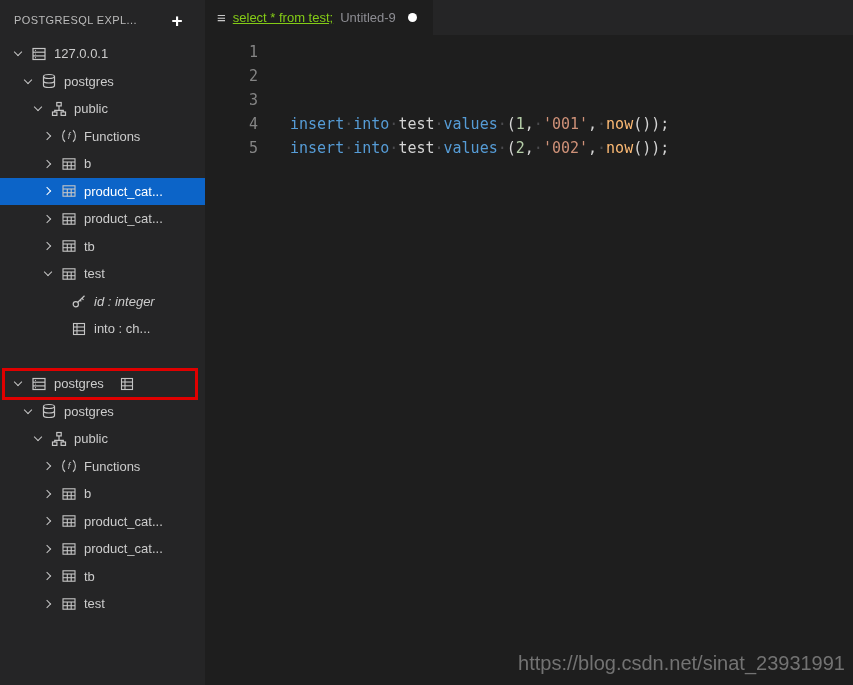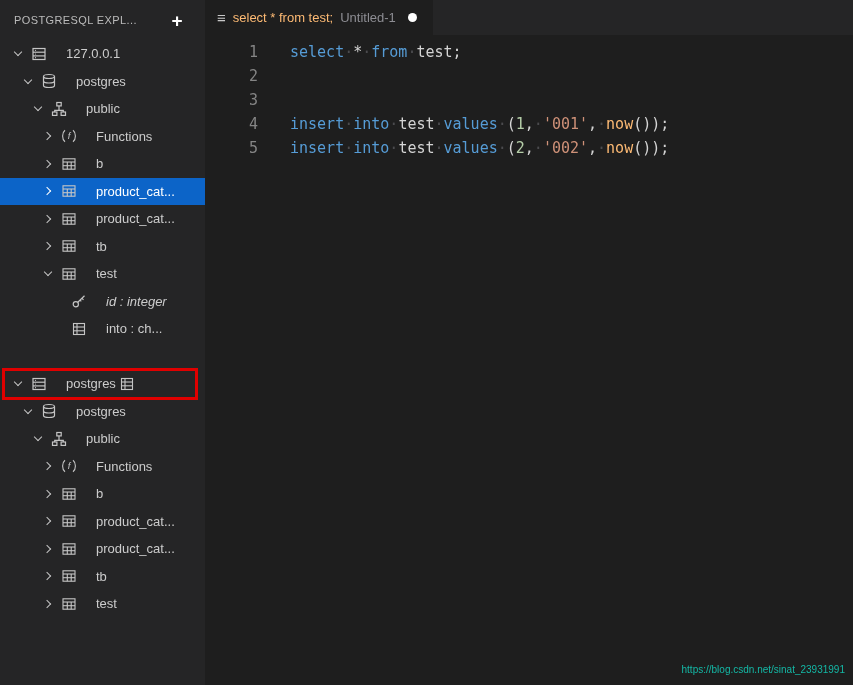--- a/index.html
+++ b/index.html
@@ -40,38 +40,38 @@
     color:#cccccc;font-size:13px;cursor:pointer;white-space:nowrap;
   }
   .row.selected{background:var(--selection-blue);color:#ffffff;}
   .chev-box{width:20px;height:100%;display:flex;align-items:center;justify-content:center;flex:none;}
   .chev{width:6px;height:6px;border-right:1.3px solid #c5c5c5;border-bottom:1.3px solid #c5c5c5;}
   .chev.right{transform:rotate(-45deg);margin-left:-2px;}
   .chev.down{transform:rotate(45deg);margin-top:-3px;}
   .row.selected .chev{border-color:#ffffff;}
   .icon-box{width:22px;height:100%;display:flex;align-items:center;justify-content:center;flex:none;}
   .icon-box svg{width:16px;height:16px;display:block;}
-  .tree-label{margin-left:16px;overflow:hidden;text-overflow:ellipsis;}
+  .tree-label{margin-left:4px;overflow:hidden;text-overflow:ellipsis;}
   .annotation-box{
     position:absolute;left:2px;top:368px;width:196px;height:32px;
     border:3px solid var(--annotation-red);pointer-events:none;z-index:6;
   }
 
   
   .editor{
     position:absolute;left:205px;top:0;width:648px;height:685px;
     background:var(--editor-bg);
   }
   .tabbar{height:35px;background:var(--sidebar-bg);display:flex;align-items:stretch;}
   .tab{
     background:var(--editor-bg);display:flex;align-items:center;
     padding:0 16px 0 12px;cursor:pointer;
   }
   .tab-file-icon{color:#c8c8c8;font-size:15px;margin-right:7px;line-height:1;}
-  .tab-title{color:#fdba74;font-size:13px;}
+  .tab-title{color:#84cc16;font-size:13px;text-decoration:underline;}
   .tab-subtitle{color:#8d8d93;font-size:13px;margin-left:7px;}
   .dirty-dot{
     width:9px;height:9px;border-radius:50%;background:#ffffff;
     margin-left:12px;flex:none;
   }
 
   .code-area{
     padding-top:5px;
     font-family:"DejaVu Sans Mono","Liberation Mono",monospace;
     font-size:15px;line-height:24px;
@@ -81,21 +81,21 @@
   .code-text{padding-left:32px;white-space:pre;}
   .tok-kw{color:var(--keyword-blue);}
   .tok-pl{color:#d4d4d4;}
   .tok-num{color:var(--number-green);}
   .tok-str{color:var(--string-orange);}
   .tok-fn{color:#fdba74;}
   .tok-ws{color:#4b4b4e;}
 
   .watermark{
     position:absolute;right:8px;bottom:10px;
-    color:#14b8a6;font-size:10px;
+    color:#737373;font-size:20px;
   }
 </style>
 </head>
 <body>
 
 <div class="sidebar">
   <div class="sidebar-header">
     <span class="sidebar-title">POSTGRESQL EXPL...</span>
     <span class="add-btn">+</span>
   </div>
@@ -398,28 +398,27 @@
       </div>
     </div>
   <div class="annotation-box"></div>
 </div>
 
 <div class="editor">
   <div class="tabbar">
     <div class="tab">
       <span class="tab-file-icon">≡</span>
       <span class="tab-title">select * from test;</span>
-      <span class="tab-subtitle">Untitled-1</span>
+      <span class="tab-subtitle">Untitled-9</span>
       <span class="dirty-dot"></span>
     </div>
   </div>
   <div class="code-area">
       <div class="code-line">
         <span class="ln">1</span>
-        <span class="code-text"><span class="tok-kw">select</span><span class="tok-ws">·</span><span class="tok-pl">*</span><span class="tok-ws">·</span><span class="tok-kw">from</span><span class="tok-ws">·</span><span class="tok-pl">test;</span></span>
       </div>
       <div class="code-line">
         <span class="ln">2</span>
         <span class="code-text"></span>
       </div>
       <div class="code-line">
         <span class="ln">3</span>
         <span class="code-text"></span>
       </div>
       <div class="code-line">

